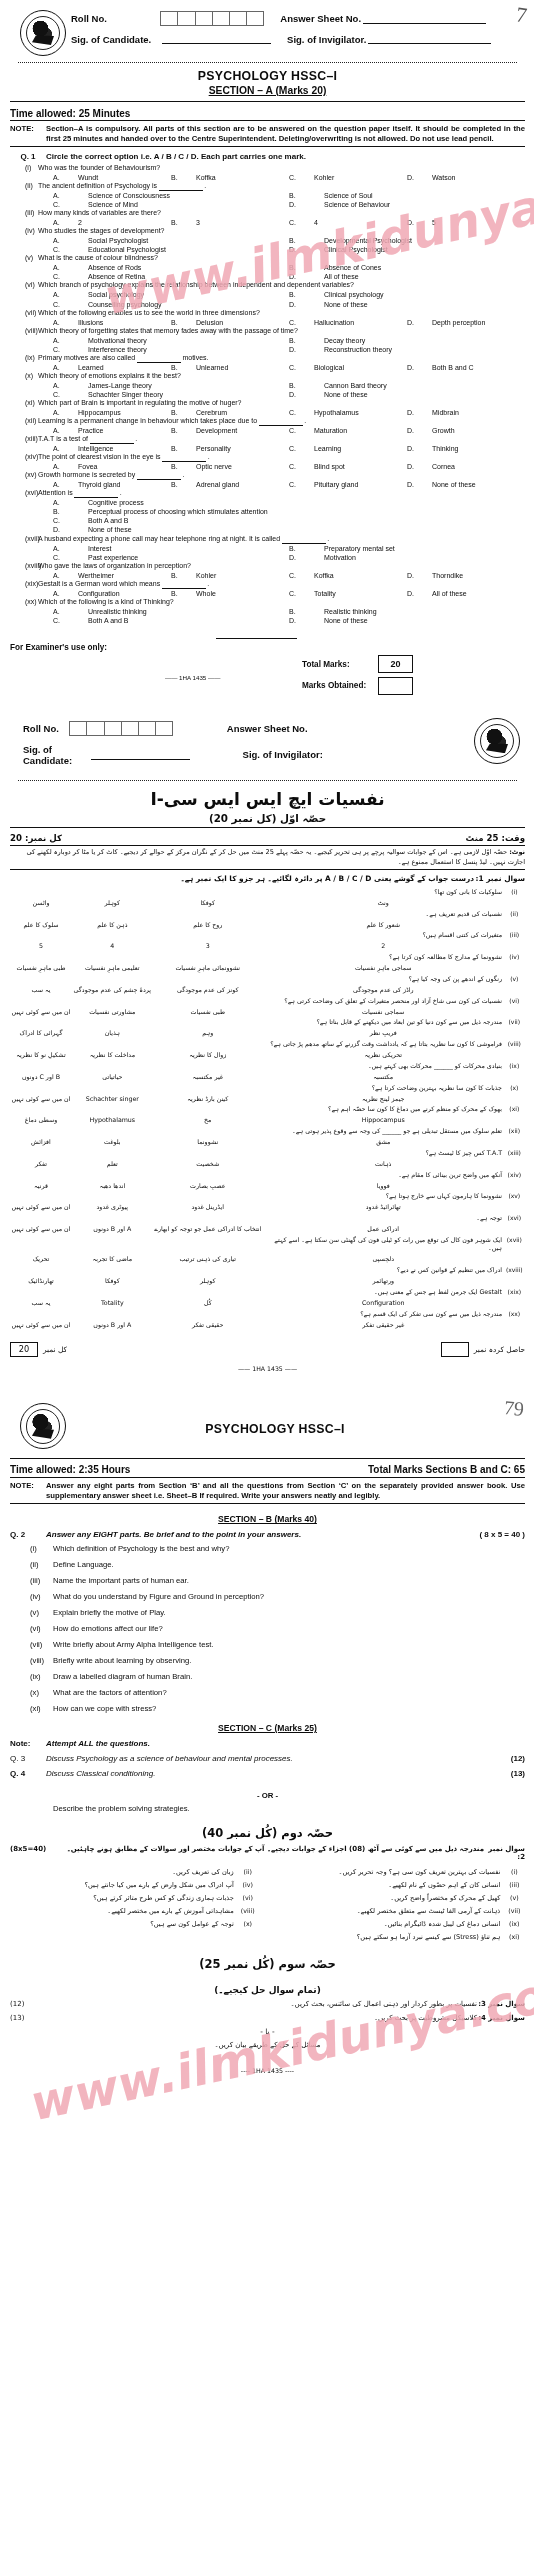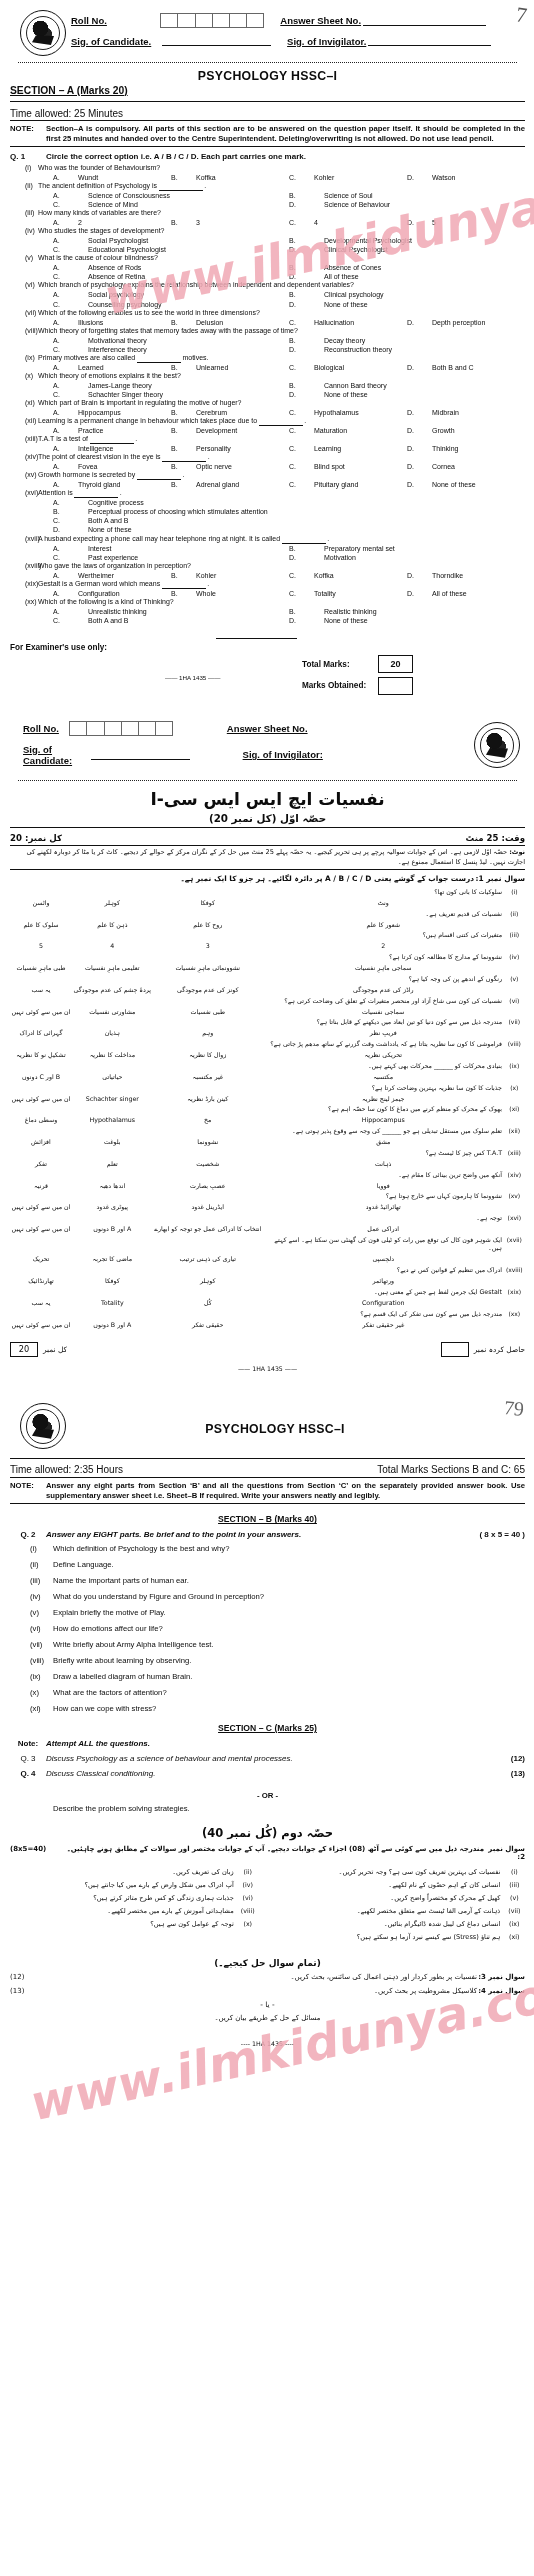--- a/index.html
+++ b/index.html
@@ -18,21 +18,21 @@
   .wm {
     position:absolute; pointer-events:none; z-index:5;
     color:#f0a9b4; font-weight:bold; font-style:italic;
     font-family:"DejaVu Sans", sans-serif;
     white-space:nowrap; opacity:.85;
   }
   .wm1 { left:99px; top:210px; font-size:48px; transform:rotate(-12deg); }
   .wm2 { left:25px;  top:2016px; font-size:48px; transform:rotate(-12deg); }
 
   
-  .hdr { display:flex; align-items:center; padding:8.2px 0 3.3px 0; position:relative;text-decoration:underline; }
+  .hdr { display:flex; align-items:flex-start; padding:8.2px 0 3.3px 0; position:relative; }
   .logo { width:46px; height:46px; flex:0 0 46px; margin:1.6px 5px 0 10px; position:relative; }
   .logo .ring {
     position:absolute; inset:0; border-radius:50%;
     border:1.6px solid #111;
   }
   .logo .inner {
     position:absolute; inset:5.8px; border-radius:50%;
     background:
       radial-gradient(circle at 42% 36%, #111 0 28%, transparent 29%),
       radial-gradient(circle at 60% 52%, #222 0 22%, transparent 23%),
@@ -52,30 +52,30 @@
   .fline { flex:1; border-bottom:1.3px solid #111; height:10px; max-width:123px; margin-left:1.6px; }
   .right-col { width:220px; }
   .pgnum {
     position:absolute; right:8.2px; top:3.3px; font-size:21.4px;
     color:#555; font-family:"Liberation Serif", serif; transform:rotate(8deg);
   }
   .dots { border-top:1.6px dotted #222; margin:3.3px 8.2px 0 8.2px; }
 
   
   .title { text-align:center; font-size:12.3px; font-weight:bold; letter-spacing:0.3px; margin-top:5.8px; }
-  .subtitle { text-align:left; font-size:10.3px; font-weight:bold; text-decoration:underline; margin-top:1.6px; }
+  .subtitle { text-align:center; font-size:10.3px; font-weight:bold; text-decoration:underline; margin-top:1.6px; }
   .rule { border-bottom:1.3px solid #111; margin:3.3px 0 0 0; }
-  .timerow { display:flex; justify-content:space-between; font-size:10px; font-weight:normal; margin-top:5.8px; }
+  .timerow { display:flex; justify-content:space-between; font-size:10px; font-weight:bold; margin-top:5.8px; }
 
   .note { display:flex; font-size:7.7px; font-weight:bold; margin-top:2.5px; line-height:1.32; }
   .note .nlabel { width:36px; flex:0 0 36px; }
   .note .ntext { flex:1; text-align:justify; }
 
   .qline { display:flex; font-size:8px; font-weight:bold; margin-top:5px; }
-  .qline .qno { width:36px; flex:0 0 36px; }
+  .qline .qno { width:36px; flex:0 0 36px;text-align:center; }
 
   
   .mcqs { margin-top:2.5px; }
   .mcq { margin-bottom:0; }
   .stem { display:flex; font-size:7px; line-height:1.28; }
   .stem .rn { width:28px; flex:0 0 28px; padding-left:15px; }
   .stem .st { flex:1; }
   .blank { display:inline-block; width:44px; border-bottom:0.8px solid #111; margin:0 1.6px; vertical-align:bottom; height:6.6px; }
   .opts { display:flex; font-size:7px; line-height:1.3; padding-left:43px; }
   .opt { display:flex; }
@@ -117,21 +117,21 @@
 
   .u-marksrow { display:flex; justify-content:space-between; align-items:center; font-size:7.4px; margin-top:11.5px; direction:rtl; }
   .u-box { width:28px; height:15px; border:1px solid #111; display:flex; align-items:center; justify-content:center; font-size:8.2px; }
 
   
   .p3-list { margin-top:5px; }
   .p3-item { display:flex; font-size:7.7px; margin-bottom:7px; }
   .p3-item .rn { width:43px; flex:0 0 43px; padding-left:20px; }
   .seclabel { text-align:center; font-size:8.6px; font-weight:bold; text-decoration:underline; margin-top:10px; }
   .qrow { display:flex; font-size:8px; font-weight:bold; margin-top:5.8px; }
-  .qrow .qno { width:36px; flex:0 0 36px;text-align:center; }
+  .qrow .qno { width:36px; flex:0 0 36px; }
   .qrow .qtxt { flex:1;font-style:italic; }
   .qrow .marks { width:30px; text-align:right; }
   .qrow.norm { font-weight:normal; }
   .orline { text-align:center; font-size:7.8px; font-weight:bold; margin-top:13px; }
   .indent1 { padding-left:43px; font-size:7.7px; margin-top:4.1px; }
 
   .u-head2 { text-align:center; font-size:11.5px; font-weight:bold; margin-top:13px; direction:rtl; }
   .u-q2row { display:flex; align-items:flex-start; font-size:7px; direction:rtl; margin-top:5px; font-weight:bold; }
   .u-q2row .lab { width:41px; flex:0 0 41px; }
   .u-q2row .body { flex:1; text-align:right; }
@@ -1162,20 +1162,21 @@
           </tr>
           <tr>
             <td class="n">(xi)</td>
             <td class="t">ہم تناؤ (Stress) سے کیسے نبرد آزما ہو سکتے ہیں؟</td>
             <td></td>
             <td></td>
           </tr>
         </tbody>
     </table>
 
+    <div class="u-head2">حصّہ سوم (کُل نمبر 25)</div>
     <div class="u-sub" style="font-size:9px;margin-top:14px;">(تمام سوال حل کیجیے۔)</div>
 
     <div class="u-secc">
       <span class="lab">سوال نمبر 3:</span>
       <span class="body">نفسیات پر بطور  کردار اور ذہنی اعمال کی سائنس، بحث کریں۔</span>
       <span class="mk">(12)</span>
     </div>
     <div class="u-secc">
       <span class="lab">سوال نمبر 4:</span>
       <span class="body">کلاسیکل مشروطیت پر بحث کریں۔</span>

